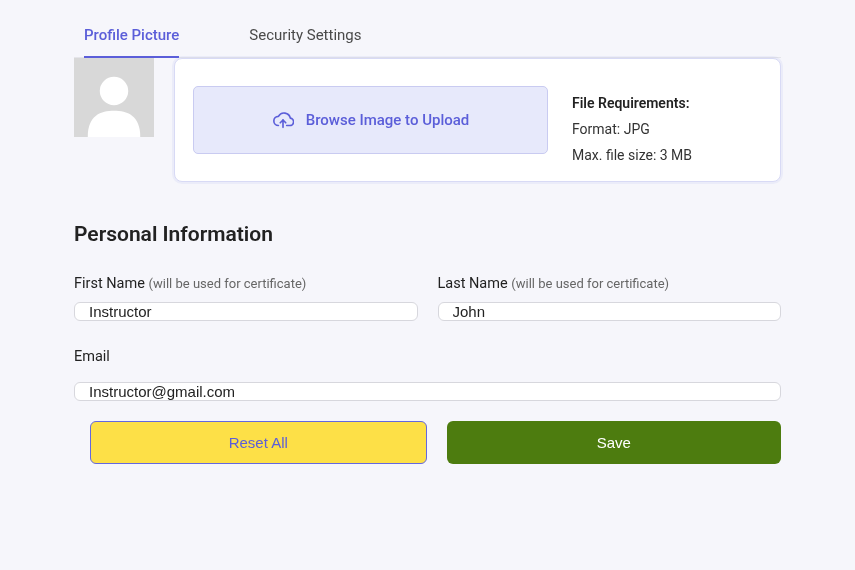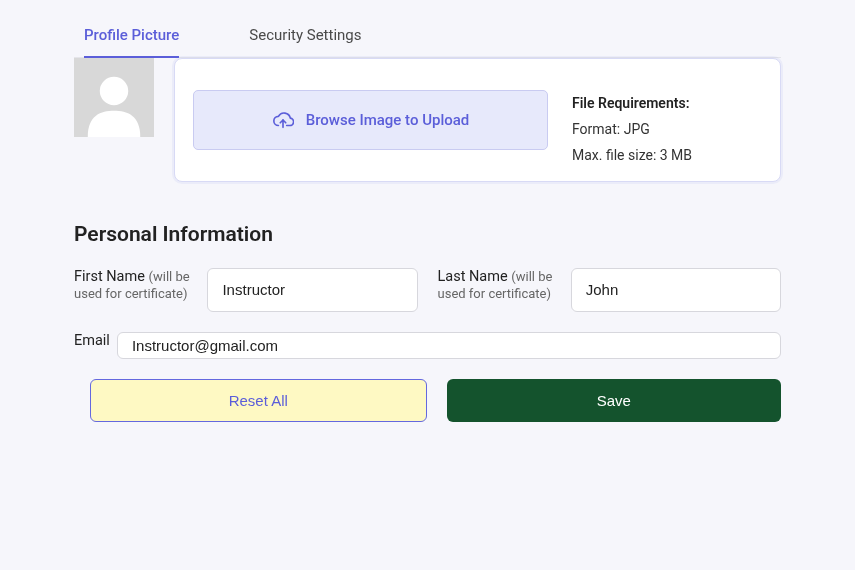--- a/index.html
+++ b/index.html
@@ -73,21 +73,21 @@
       gap: 24px;
       align-items: center;
       background: #fff;
       box-shadow: 0 0 0 2px rgba(120,125,230,0.08);
     }
     .browse-btn {
       flex: 1;
       background: #e7e9fb;
       border: 1px solid #c9cbf1;
       border-radius: 5px;
-      height: 60px;
+      height: 68px;
       display: flex;
       align-items: center;
       justify-content: center;
       gap: 12px;
       color: #5b5ed9;
       font-size: 15px;
       font-weight: 500;
       cursor: pointer;
     }
     .browse-btn svg {
@@ -109,21 +109,22 @@
       color: #222;
     }
     .form-row {
       display: flex;
       gap: 20px;
       margin-bottom: 20px;
     }
     .form-group {
       flex: 1;
       display: flex;
-      flex-direction: row;
+      flex-direction: column;
+      margin-top: 7px;
     }
     .form-group.full {
       width: 100%;
       gap: 7px;
     }
     .label {
       font-size: 14.5px;
       color: #222;
       margin-bottom: 10px;
     }
@@ -151,27 +152,27 @@
       flex: 1;
       padding: 12px 0;
       border-radius: 6px;
       font-size: 15px;
       font-weight: 500;
       cursor: pointer;
       border: none;
       text-align: center;
     }
     .btn-outline {
-      background: #fef9c3;
+      background: #fde047;
       border: 1px solid #6468df;
       color: #5b5ed9;
       margin-left: 16px;
     }
     .btn-primary {
-      background: #14532d;
+      background: #4d7c0f;
       color: #fff;
     }
   </style>
 </head>
 <body>
 
 <div class="container">
   <div class="tabs">
     <div class="tab active">Profile Picture</div>
     <div class="tab">Security Settings</div>

